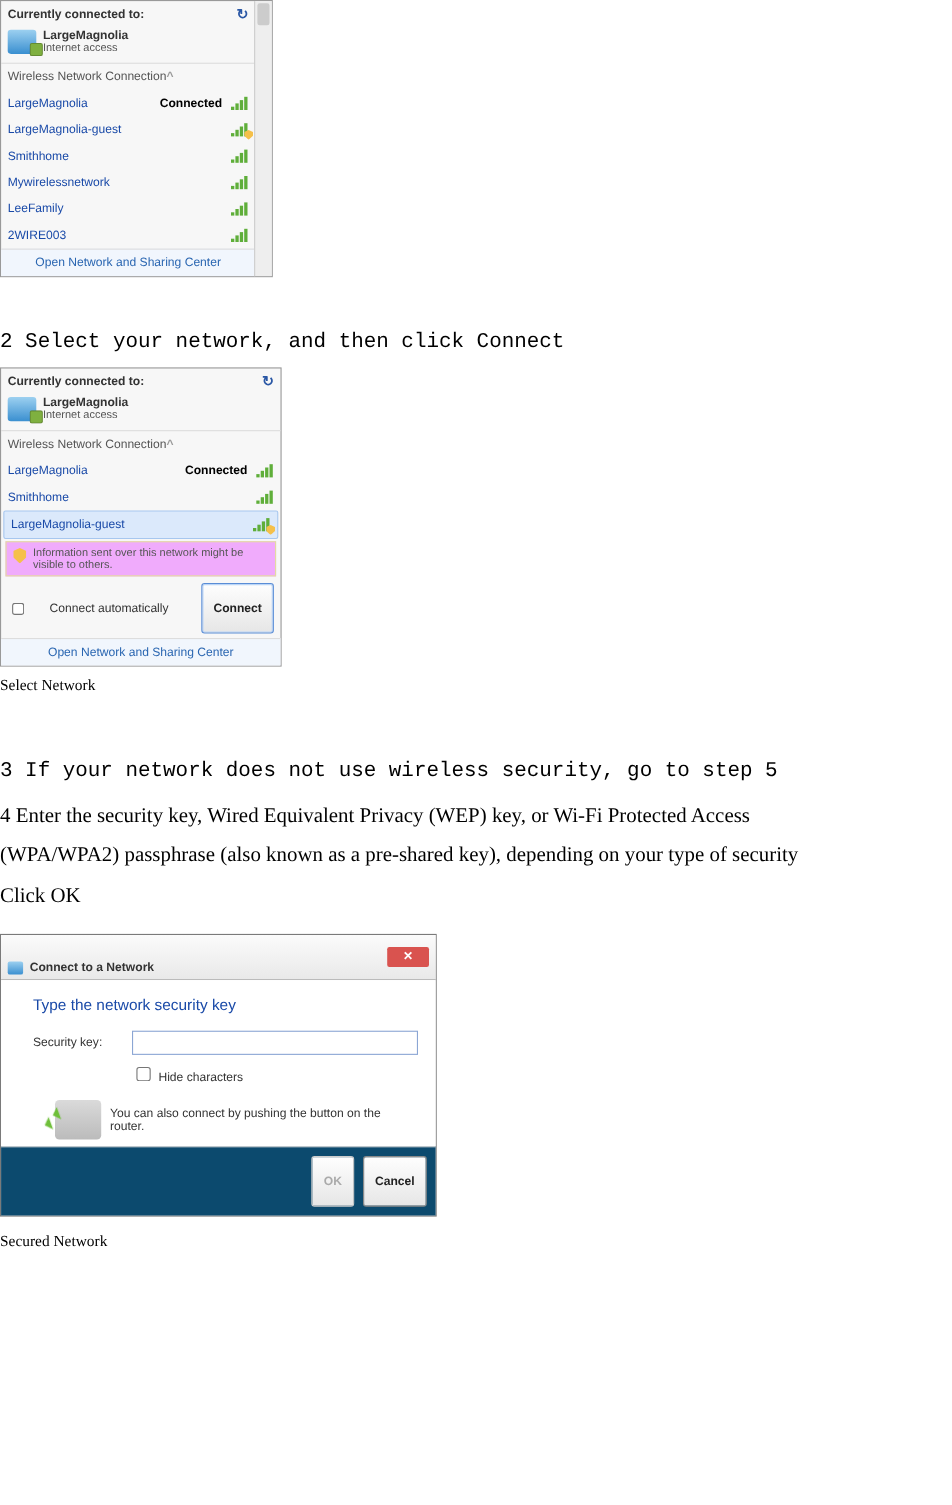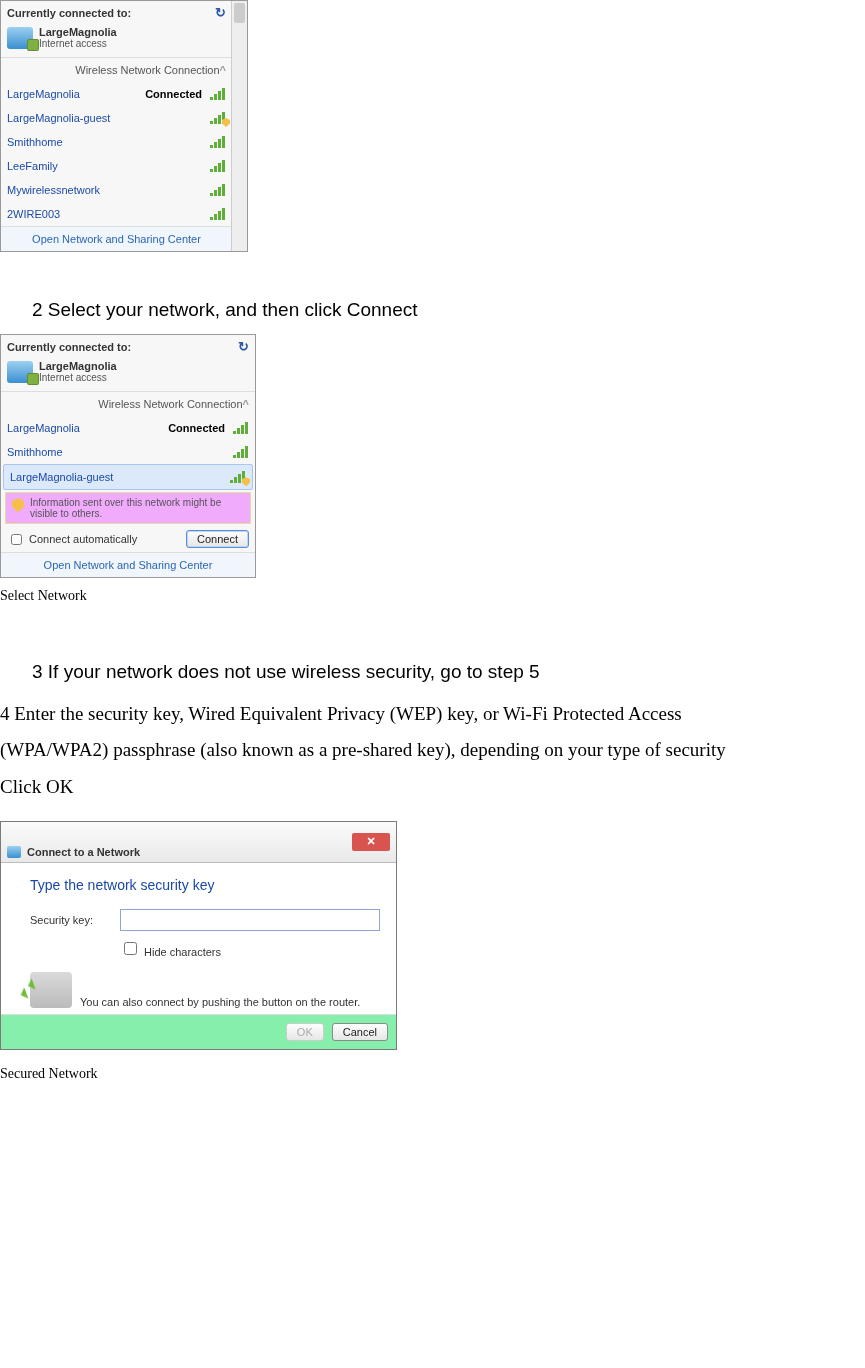--- a/index.html
+++ b/index.html
@@ -78,21 +78,21 @@
     width: 10px; height: 10px;
     background: #7fb040;
     border-radius: 2px;
     border:1px solid rgba(0,0,0,.2);
   }
   .conn-text { line-height: 1.1; }
   .conn-text .name { font-weight: bold; color:#333; }
   .conn-text .sub { color:#555; font-size:10px; }
   .divider { height:1px; background:#ddd; margin:0; }
   .section-head {
-    display:flex; justify-content:flex-end;
+    display:flex; justify-content:flex-start;
     padding:6px 6px; color:#555;
   }
   .section-head .up { color:#999; font-weight:bold;}
   .net-list { }
   .net-item {
     display:flex; align-items:center; justify-content:space-between;
     padding:6px 6px; color:#1a4aa8;
   }
   .net-item.selected {
     background:#dbe9fb;
@@ -127,43 +127,44 @@
   .info-box .shield-ic{
     width:12px; height:14px;
     background:#f5c04a; 
     clip-path: polygon(50% 0,100% 18%,100% 60%,50% 100%,0 60%,0 18%);
     flex-shrink:0; margin-top:1px;
   }
   .auto-row{
     display:flex; align-items:center; justify-content:space-between;
     padding:4px 6px; font-size:11px;
   }
-  .auto-row label{ display:flex; align-items:center; gap:4px; color:#333;}
+  .auto-row label{ display:flex; align-items:center; gap:20px; color:#333;}
   .auto-row input[type=checkbox]{ width:11px; height:11px;}
   .btn {
     background:linear-gradient(#fefefe,#e6e6e6);
     border:1px solid #8a8a8a; border-radius:3px;
-    padding:2px 10px; font-size:11px; color:#222;
+    padding:16px 10px; font-size:11px; color:#222;
     cursor:pointer;
+    font-weight:bold;
   }
   .btn.primary{ border:1px solid #5a8dd6; box-shadow:0 0 0 1px #bcd6f7 inset;}
   .footer-link{
     text-align:center; padding:6px;
     border-top:1px solid #ddd;
     color:#2a66b1; font-size:11px;
     background:#f1f6fd;
   }
   .caption {
     font-family:"Times New Roman",serif;
     font-size:14px; color:#000; margin:10px 0 0 0;
   }
   .step {
-    font-family:Liberation Sans, sans-serif;
+    font-family:Liberation Mono, monospace;
     font-size:19px; color:#000;
-    margin:20px 0 6px 0; line-height:1.9;padding-left:32px;
+    margin:20px 0 6px 0; line-height:1.9;
   }
   .body-text{
     font-family:"Times New Roman",serif;
     font-size:19px; text-align:justify; line-height:1.9;
     margin:0;
   }
   .dialog{
     width:395px;
     border:1px solid #7a7a7a;
     font-family:"Segoe UI",Tahoma,sans-serif;
@@ -188,34 +189,34 @@
     background:#fff; padding:14px 16px 6px 29px;
   }
   .dialog .instruction{ color:#1a4aa8; font-size:14px; margin-bottom:16px;}
   .field-row{ display:flex; align-items:center; gap:10px; margin-bottom:8px;justify-content:center;}
   .field-row label{ color:#333; width:80px;}
   .field-row input[type=text]{
     flex:1; height:18px; border:1px solid #8ba6d4; background:#fff;
   }
   .check-row{ margin-left:90px; display:flex; align-items:flex-end; gap:4px; color:#333;}
   .hint{
-    display:flex; gap:8px; margin-top:14px; align-items:flex-end; color:#333; font-size:11px;
+    display:flex; gap:8px; margin-top:14px; align-items:center; color:#333; font-size:11px;margin-left:20px;
   }
   .router-ic{
     width:42px; height:36px; position:relative; flex-shrink:0;
     background:linear-gradient(#dadada,#bbb); border-radius:4px;
   }
   .router-ic::after{
     content:""; position:absolute; left:-8px; top:8px;
     border:6px solid transparent; border-right-color:#6fbf3a;
     transform:rotate(-20deg);
     filter:drop-shadow(-10px 6px 0 #6fbf3a);
   }
   .dialog .actions{
-    background:#86efac; border-top:1px solid #ddd;
+    background:#0c4a6e; border-top:1px solid #ddd;
     display:flex; justify-content:flex-end; gap:8px;
     padding:8px;
   }
   .btn.disabled{ color:#aaa; border-color:#ccc;}
   .popup-wrap{ position:relative; display:inline-block;}
 </style>
 </head>
 <body>
 
 <div class="page">
@@ -266,30 +267,30 @@
             <div class="net-item">
               <span class="name">Smithhome</span>
               <div class="signal">
                 <span></span>
                 <span></span>
                 <span></span>
                 <span></span>
               </div>
             </div>
             <div class="net-item">
+              <span class="name">Mywirelessnetwork</span>
+              <div class="signal">
+                <span></span>
+                <span></span>
+                <span></span>
+                <span></span>
+              </div>
+            </div>
+            <div class="net-item">
               <span class="name">LeeFamily</span>
-              <div class="signal">
-                <span></span>
-                <span></span>
-                <span></span>
-                <span></span>
-              </div>
-            </div>
-            <div class="net-item">
-              <span class="name">Mywirelessnetwork</span>
               <div class="signal">
                 <span></span>
                 <span></span>
                 <span></span>
                 <span></span>
               </div>
             </div>
             <div class="net-item">
               <span class="name">2WIRE003</span>
               <div class="signal">

